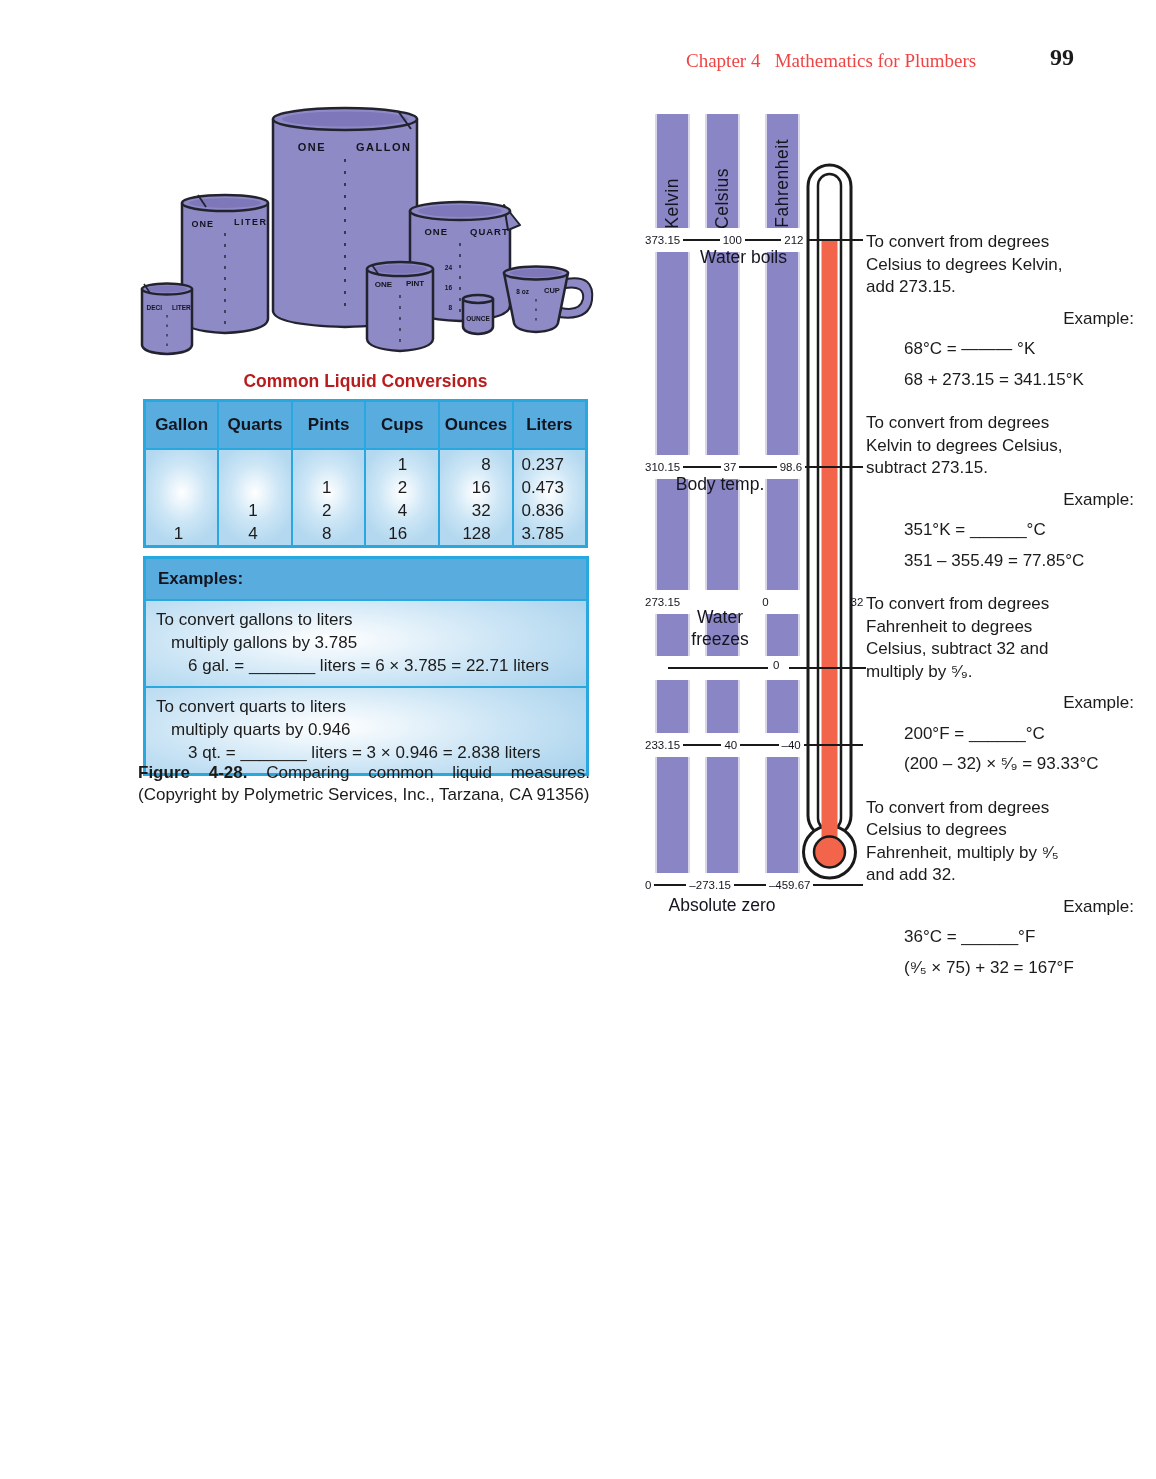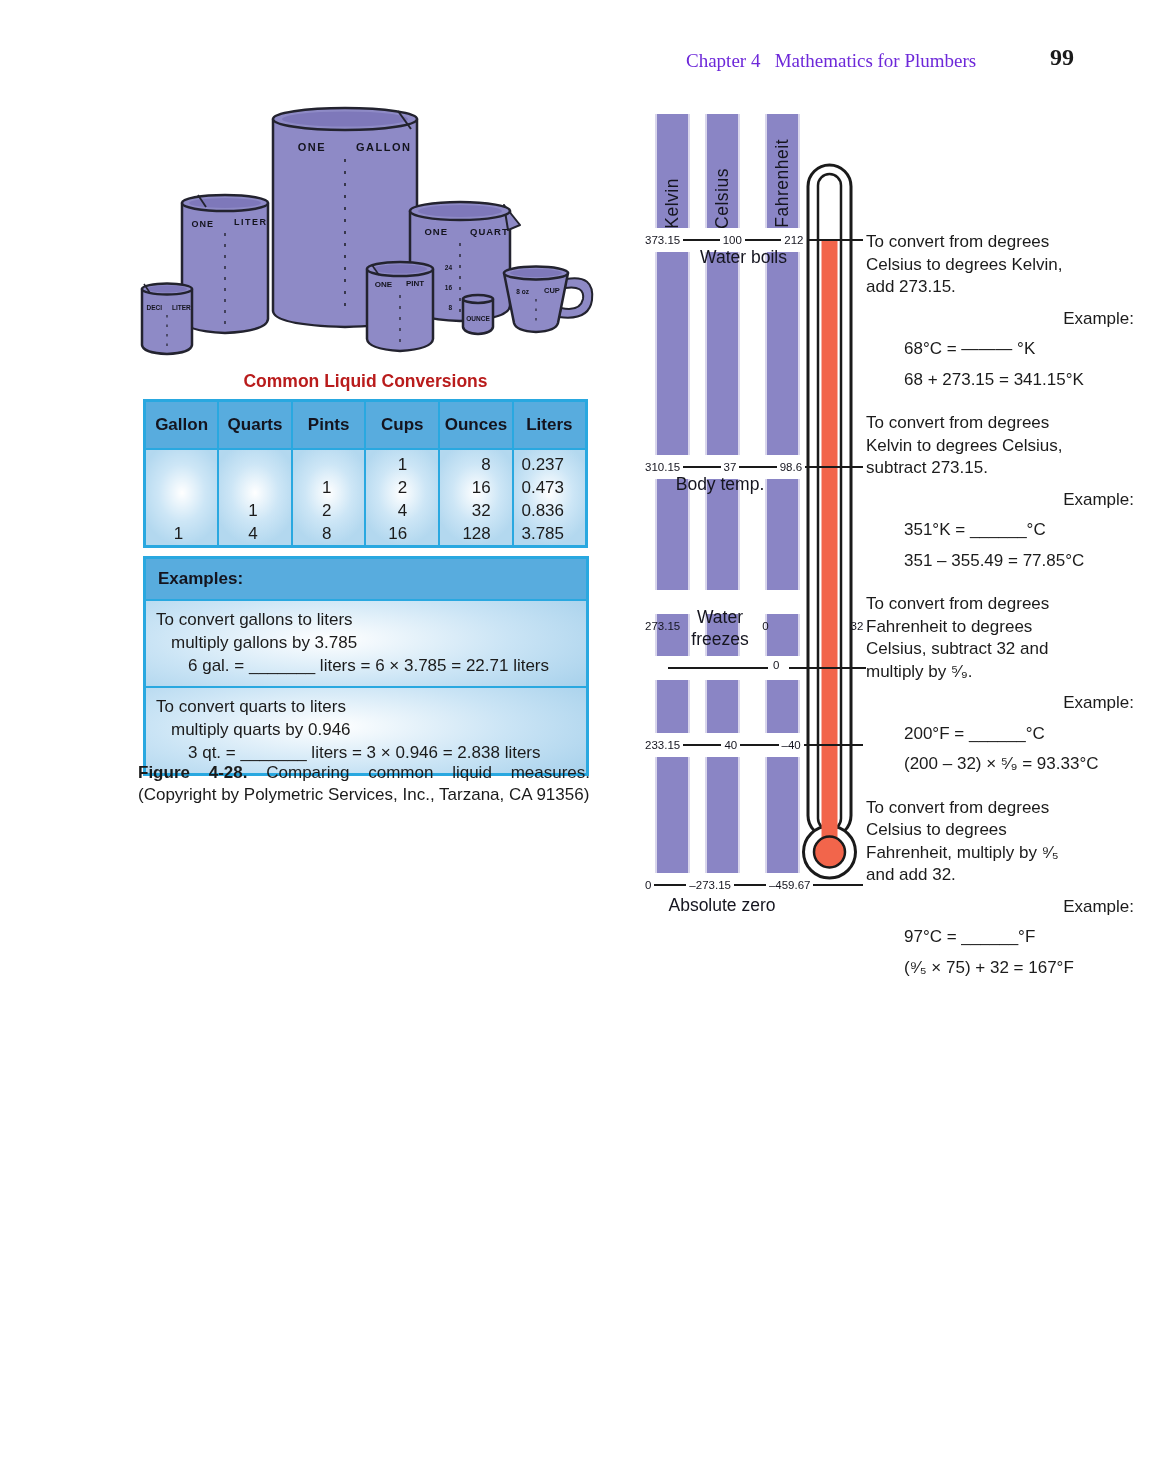--- a/index.html
+++ b/index.html
@@ -1,21 +1,21 @@
 <!DOCTYPE html>
 <html><head>
 <meta charset="utf-8">
 <style>
   html,body{margin:0;padding:0;background:#e8e8e8;}
   .page{position:relative;width:1156px;height:1479px;background:#ffffff;margin:0 auto;
         font-family:"Liberation Sans","DejaVu Sans",sans-serif;color:#1b1b1b;overflow:hidden;}
   .abs{position:absolute;}
 
   
-  .running-head{font-family:"Liberation Serif","DejaVu Serif",serif;font-size:19px;color:#6d28d9;white-space:pre;}
+  .running-head{font-family:"Liberation Serif","DejaVu Serif",serif;font-size:19px;color:#ef4444;white-space:pre;}
   .page-num{font-family:"Liberation Serif","DejaVu Serif",serif;font-size:24px;font-weight:bold;color:#1b1b1b;}
 
   
   .tbl-title{width:445px;text-align:center;font-weight:bold;font-size:17.5px;color:#b91c1c;}
   table.conv{border-collapse:collapse;table-layout:fixed;width:445px;}
   table.conv th,table.conv td{border:2px solid #29a8e0;}
   table.conv th{background:#58acde;font-size:17px;font-weight:bold;color:#14141e;height:44px;text-align:center;}
   table.conv td{height:94px;vertical-align:top;background:radial-gradient(ellipse 60% 55% at 50% 45%,#ffffff 0%,#cde6f6 55%,#b3d8ef 100%);padding:0;}
   table.conv{border:3px solid #29a8e0;}
   .cellcol{padding-top:3px;}
@@ -261,21 +261,21 @@
       <i class="tl end"></i>
   </div>
   <div class="tlevel" style="top:459px;">
     <span>310.15</span>
       <i class="tl"></i>
     <span>37</span>
       <i class="tl"></i>
     <span>98.6</span>
       <i class="tl end"></i>
   </div>
-  <div class="tlevel" style="top:618px;gap:38px;">
+  <div class="tlevel" style="top:594px;gap:38px;">
     <span>273.15</span>
       <i class="tl"></i>
     <span>0</span>
       <i class="tl"></i>
     <span>32</span>
       <i class="tl end"></i>
   </div>
 
   <div class="zf-line" style="left:668px;top:667px;width:100px;"></div>
   <div class="zf-num" style="left:773px;top:659px;">0</div>
@@ -337,19 +337,19 @@
       <div class="exlabel">Example:</div>
       <div class="eq">200°F = ______°C</div>
       <div class="eq">(200 – 32) × ⁵⁄₉ = 93.33°C</div>
     </div>
     <div class="convblock">
       <div class="intro">To convert from degrees
 Celsius to degrees
 Fahrenheit, multiply by ⁹⁄₅
 and add 32.</div>
       <div class="exlabel">Example:</div>
-      <div class="eq">97°C = ______°F</div>
+      <div class="eq">36°C = ______°F</div>
       <div class="eq">(⁹⁄₅ × 75) + 32 = 167°F</div>
     </div>
   </div>
 
 
 </div>
 
 </body></html>

